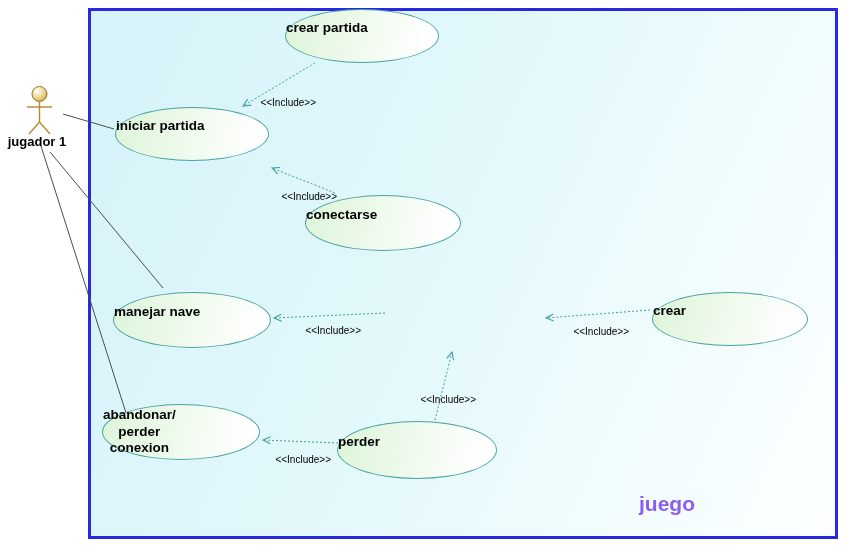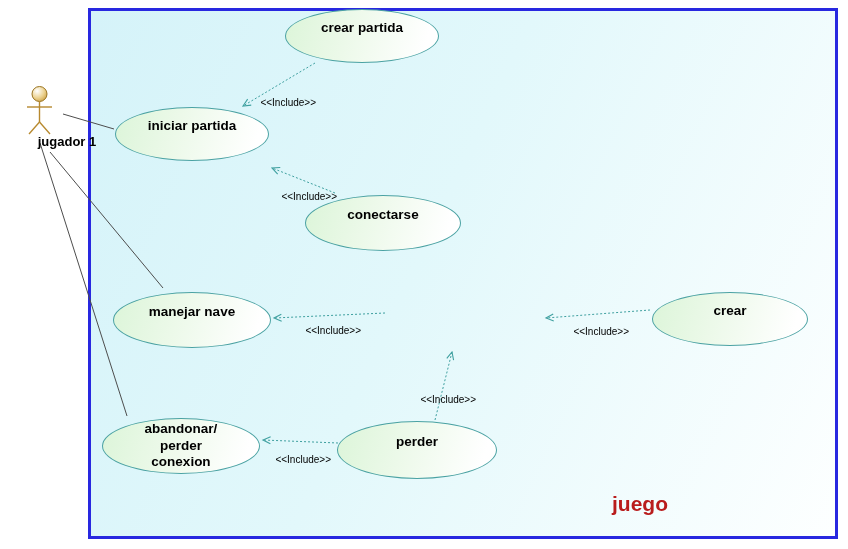--- a/index.html
+++ b/index.html
@@ -25,21 +25,21 @@
     width: 848px; height: 549px;
   }
   .uc {
     position: absolute;
     box-sizing: border-box;
     border: 1.5px solid #4ba2a3;
     border-radius: 50%;
     background: linear-gradient(105deg, #dcf5d9 0%, #ecf9e9 40%, #ffffff 90%);
     display: flex;
     align-items: center;
-    justify-content: center;
+    justify-content: flex-start;
     padding-bottom: 16px;
   }
   .uc.multiline { padding-bottom: 0; }
   .uc-label {
     font-size: 13.5px;
     font-weight: bold;
     color: #000000;
     text-align: center;
     white-space: pre-line;
     line-height: 1.25;
@@ -53,30 +53,29 @@
     white-space: nowrap;
   }
   .actor-label {
     position: absolute;
     left: 0; top: 134px;
     width: 74px;
     text-align: center;
     font-size: 13px;
     font-weight: bold;
     color: #000000;
-    padding-left: 30px;
   }
   .system-label {
     position: absolute;
     left: 585px; top: 492px;
     width: 110px;
-    text-align: center;
+    text-align: right;
     font-size: 21px;
     font-weight: bold;
-    color: #b91c1c;
+    color: #8b5cf6;
   }
 </style>
 </head>
 <body>
 
 <div class="stage">
 
   <div class="boundary"></div>
 
   <svg class="overlay" viewBox="0 0 848 549" xmlns="http://www.w3.org/2000/svg">
@@ -125,21 +124,21 @@
   </div>
   <div class="uc" style="left:113px; top:292px; width:158px; height:56px;">
     <span class="uc-label">manejar nave</span>
   </div>
   <div class="uc" style="left:305px; top:195px; width:156px; height:56px;">
     <span class="uc-label">conectarse</span>
   </div>
   <div class="uc" style="left:652px; top:292px; width:156px; height:54px;">
     <span class="uc-label">crear</span>
   </div>
-  <div class="uc multiline" style="left:102px; top:418px; width:158px; height:56px;">
+  <div class="uc multiline" style="left:102px; top:404px; width:158px; height:56px;">
     <span class="uc-label">abandonar/
 perder
 conexion</span>
   </div>
   <div class="uc" style="left:337px; top:421px; width:160px; height:58px;">
     <span class="uc-label">perder</span>
   </div>
 
   <div class="inc-label" style="left:250px; top:97px;">&lt;&lt;Include&gt;&gt;</div>
   <div class="inc-label" style="left:271px; top:191px;">&lt;&lt;Include&gt;&gt;</div>

